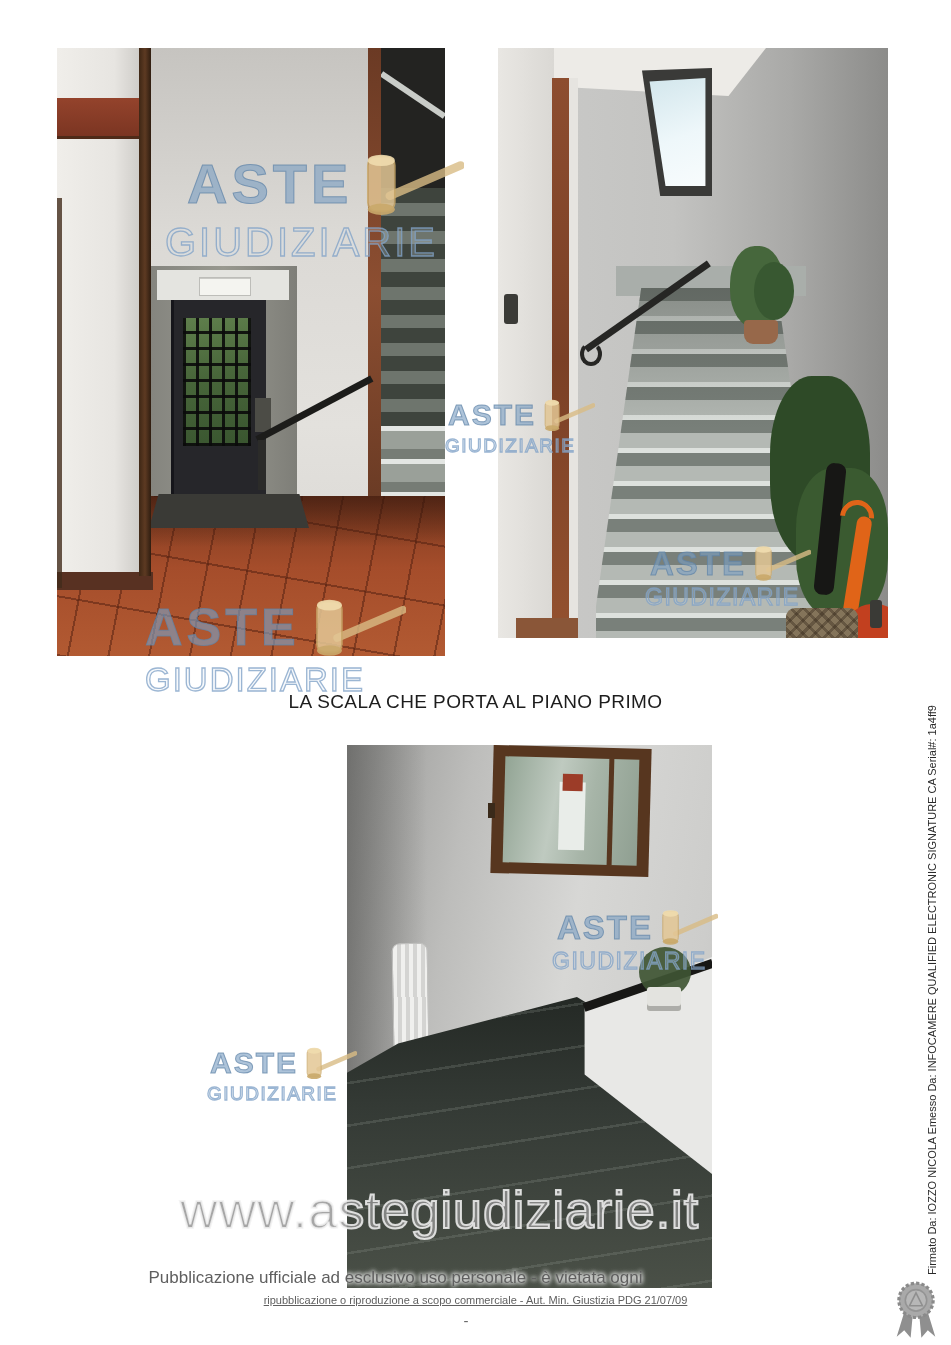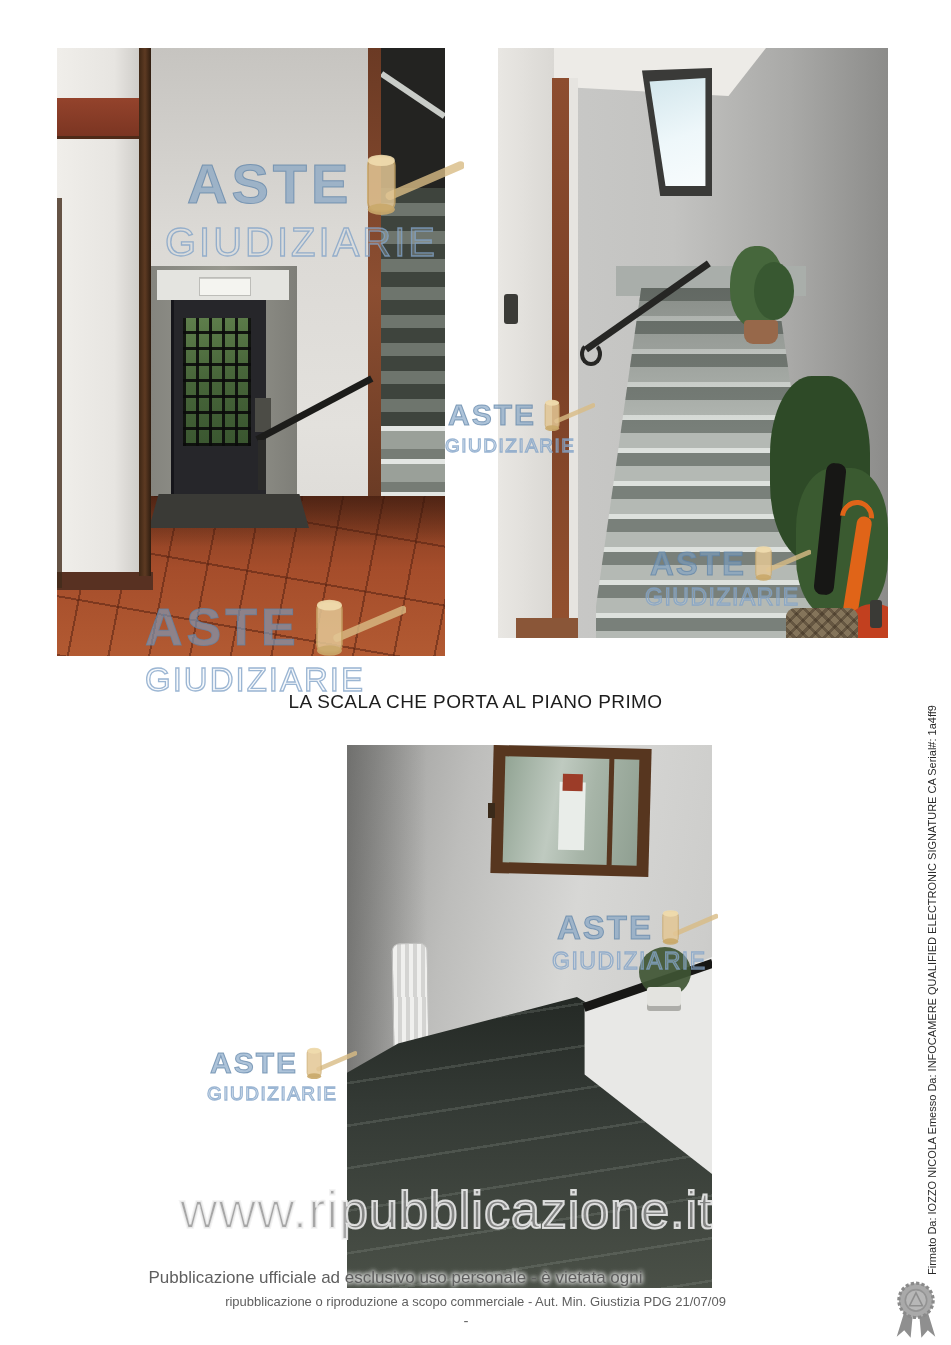--- a/index.html
+++ b/index.html
@@ -149,21 +149,21 @@
   .wm-sm  .gavel{width:56px;height:38px;margin-left:3px;}
   .wm-site{position:absolute;left:180px;top:1180px;font-size:52px;font-weight:400;letter-spacing:1px;
      color:rgba(146,146,146,0.82);-webkit-text-stroke:2px rgba(242,242,242,0.85);
      pointer-events:none;white-space:nowrap;}
 
   
   .caption{position:absolute;left:0;top:691px;width:951px;text-align:center;
      font-size:19px;letter-spacing:0.4px;color:#1d1d1d;}
   .footer1{position:absolute;left:0;top:1268px;width:791px;text-align:center;font-size:17px;color:#5f5f5f;
      text-shadow:0 0 4px rgba(255,255,255,0.95),0 0 4px rgba(255,255,255,0.95),0 0 6px rgba(255,255,255,0.9);}
-  .footer2{position:absolute;left:0;top:1294px;width:951px;text-align:center;font-size:13px;color:#5f5f5f;}
+  .footer2{position:absolute;left:0;top:1294px;width:951px;text-align:center;font-size:11px;color:#5f5f5f;text-decoration:underline;}
   .pagemark{position:absolute;left:436px;top:1312px;width:60px;text-align:center;font-size:15px;color:#6a6a6a;}
   .sig{position:absolute;left:633px;top:983px;width:600px;height:14px;
      transform:rotate(-90deg);transform-origin:center;
      font-size:11px;color:#2a2a2a;white-space:nowrap;text-align:center;}
   .seal{position:absolute;left:890px;top:1280px;width:52px;height:60px;}
 </style>
 </head>
 <body>
 
 <div class="page">
@@ -309,21 +309,21 @@
       <svg class="gavel" viewBox="0 0 64 40">
         <line x1="20" y1="27" x2="62" y2="9" stroke="#d9bc85" stroke-width="5" stroke-linecap="round" opacity="0.8"></line>
         <rect x="7" y="4" width="16" height="32" rx="5" fill="#e3c795" stroke="#c9a86a" opacity="0.85"></rect>
         <ellipse cx="15" cy="6" rx="8" ry="3.4" fill="#efdcae" opacity="0.9"></ellipse>
         <ellipse cx="15" cy="35" rx="8" ry="3.4" fill="#c9a86a" opacity="0.9"></ellipse>
       </svg>
     </div>
     <div class="wm-giud">GIUDIZIARIE</div>
   </div>
 
-  <div class="wm-site">www.ripubblicazione.it</div>
+  <div class="wm-site">www.astegiudiziarie.it</div>
 
   <div class="caption">LA SCALA CHE PORTA AL PIANO PRIMO</div>
   <div class="footer1">Pubblicazione ufficiale ad esclusivo uso personale - è vietata ogni</div>
   <div class="footer2">ripubblicazione o riproduzione a scopo commerciale - Aut. Min. Giustizia PDG 21/07/09</div>
   <div class="pagemark">-</div>
   <div class="sig">Firmato Da: IOZZO NICOLA Emesso Da: INFOCAMERE QUALIFIED ELECTRONIC SIGNATURE CA Serial#: 1a4ff9</div>
 
   <svg class="seal" viewBox="0 0 48 56">
     <polygon points="13,30 21,32 19,54 13,47 6,53" fill="#8f8f8f"></polygon>
     <polygon points="35,30 27,32 29,54 35,47 42,53" fill="#8f8f8f"></polygon>

